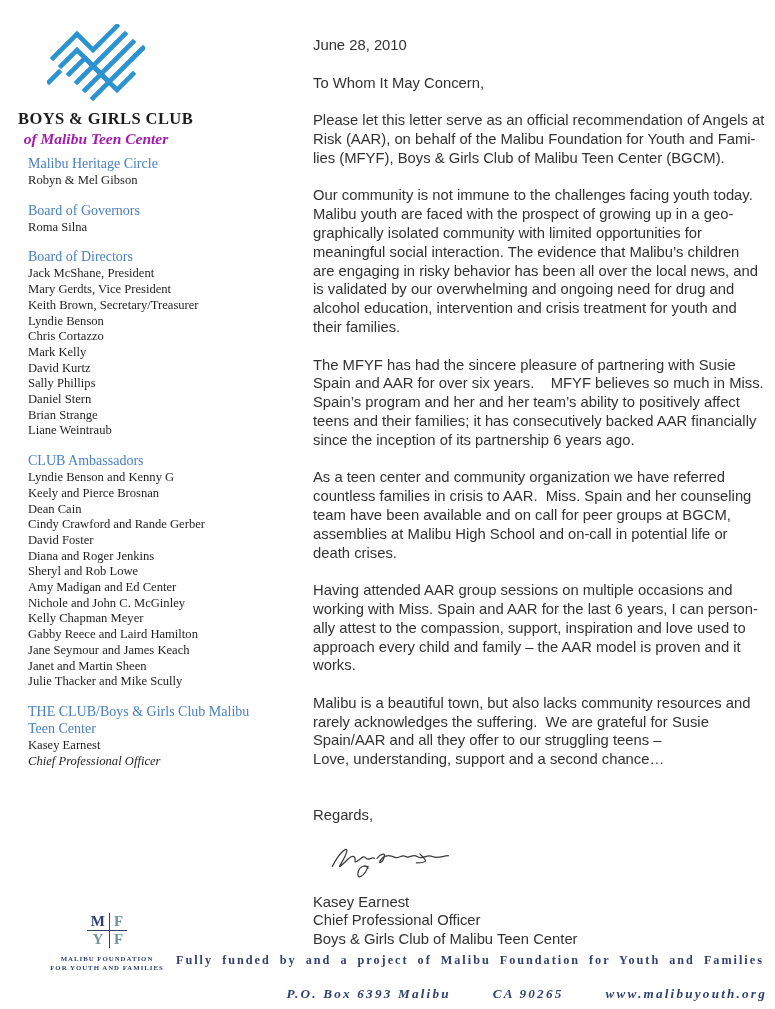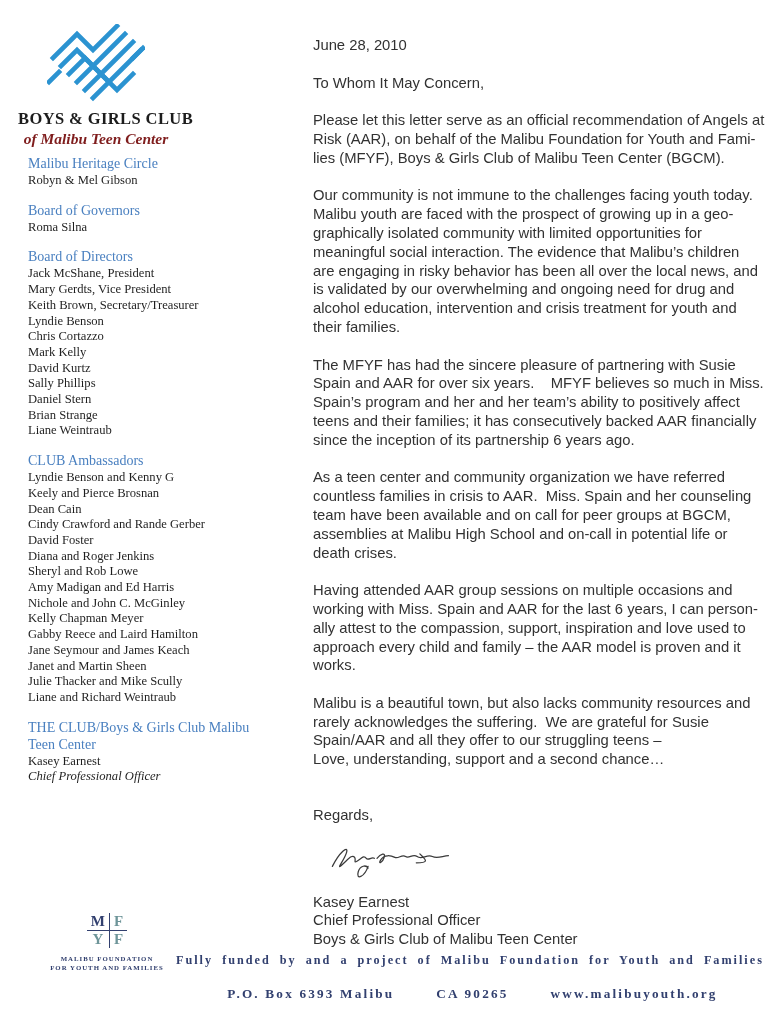--- a/index.html
+++ b/index.html
@@ -19,21 +19,21 @@
 
   
   .bgc-logo-block{position:absolute;left:18px;top:24px;width:156px;text-align:center;}
   .bgc-logo-art{display:block;margin:0 auto 3px auto;}
   .bgc-wordmark{
     font-family:"Liberation Serif",serif;font-weight:bold;
     font-size:16.5px;letter-spacing:.4px;color:#1c1c1c;white-space:nowrap;
   }
   .bgc-subtitle{
     font-family:"Liberation Serif",serif;font-weight:bold;font-style:italic;
-    font-size:15.5px;color:#7f1d1d;white-space:nowrap;margin-top:1px;
+    font-size:15.5px;color:#a21caf;white-space:nowrap;margin-top:1px;
   }
   .sidebar{
     position:absolute;left:28px;top:155px;width:238px;
     font-family:"Liberation Serif",serif;color:var(--sidebar-ink);
   }
   .sb-section{margin-bottom:13px;}
   .sb-heading{
     color:var(--heading-blue);font-size:14px;line-height:17px;margin-bottom:1px;
   }
   .sb-item{font-size:12.6px;line-height:15.7px;}
@@ -62,23 +62,23 @@
   .mfyf-grid .r1{border-bottom:1.5px solid var(--navy);}
   .mfyf-grid .teal{color:var(--teal);}
   .mfyf-name{font-size:6.8px;font-weight:bold;letter-spacing:1px;line-height:9px;}
   .funding-line{
     position:absolute;left:176px;right:2px;top:953px;
     font-family:"Liberation Serif",serif;font-weight:bold;color:var(--navy);
     font-size:12.2px;letter-spacing:2px;word-spacing:4px;white-space:nowrap;
   }
   .address-line{
     position:absolute;left:178px;right:8px;top:986px;
-    display:flex;justify-content:center;gap:42px;
+    display:flex;justify-content:flex-end;gap:42px;
     font-family:"Liberation Serif",serif;font-weight:bold;color:var(--navy);
-    font-size:13.2px;letter-spacing:2.2px;white-space:nowrap;
+    font-size:13.2px;letter-spacing:2.2px;white-space:nowrap;font-style:italic;
   }
 </style>
 </head>
 <body>
 
 <div class="bgc-logo-block">
   <svg class="bgc-logo-art" width="98" height="82" viewBox="0 0 98 82">
     <g stroke="#2b93d1" stroke-width="4.6" fill="none" stroke-linecap="square" stroke-linejoin="miter">
       <path d="M6,34 L30,10 L46,26 L70,2"></path>
       <path d="M14,42 L30,26 L46,42 L62,26 L78,10"></path>
@@ -119,28 +119,27 @@
     </div>
     <div class="sb-section">
       <div class="sb-heading">CLUB Ambassadors</div>
       <div class="sb-item">Lyndie Benson and Kenny G</div>
       <div class="sb-item">Keely and Pierce Brosnan</div>
       <div class="sb-item">Dean Cain</div>
       <div class="sb-item">Cindy Crawford and Rande Gerber</div>
       <div class="sb-item">David Foster</div>
       <div class="sb-item">Diana and Roger Jenkins</div>
       <div class="sb-item">Sheryl and Rob Lowe</div>
-      <div class="sb-item">Amy Madigan and Ed Harris</div>
+      <div class="sb-item">Amy Madigan and Ed Center</div>
       <div class="sb-item">Nichole and John C. McGinley</div>
       <div class="sb-item">Kelly Chapman Meyer</div>
       <div class="sb-item">Gabby Reece and Laird Hamilton</div>
       <div class="sb-item">Jane Seymour and James Keach</div>
       <div class="sb-item">Janet and Martin Sheen</div>
       <div class="sb-item">Julie Thacker and Mike Scully</div>
-      <div class="sb-item">Liane and Richard Weintraub</div>
     </div>
     <div class="sb-section">
       <div class="sb-heading">THE CLUB/Boys &amp; Girls Club Malibu Teen Center</div>
       <div class="sb-item">Kasey Earnest</div>
       <div class="sb-item italic">Chief Professional Officer</div>
     </div>
   </div>
 
 <div class="letter">
   <div class="line">June 28, 2010</div>

